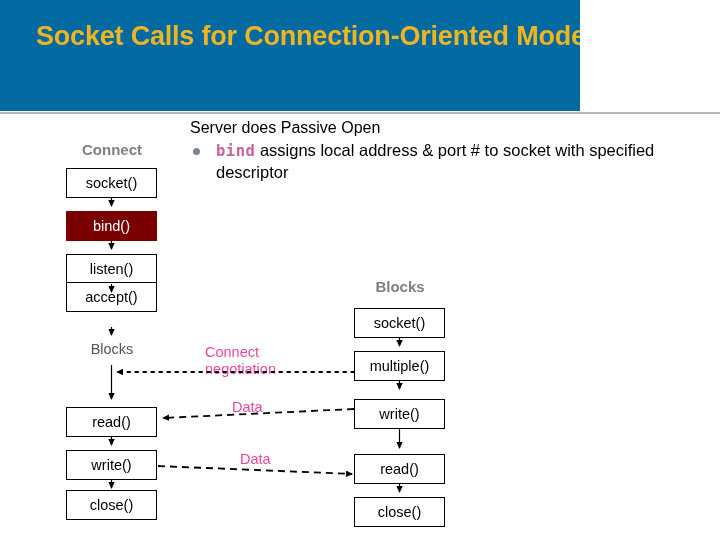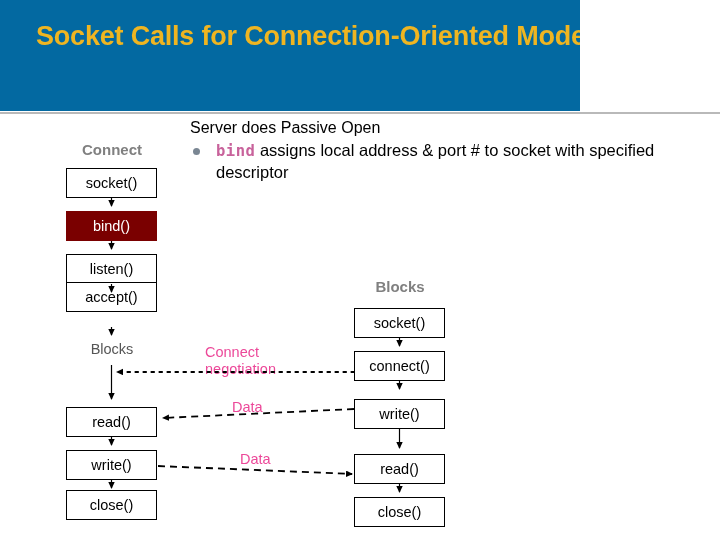--- a/index.html
+++ b/index.html
@@ -196,21 +196,21 @@
       <div class="fbox" style="left: 66px; top: 168px;">socket()</div>
       <div class="fbox hl" style="left: 66px; top: 211px; background: rgb(122, 0, 0); border-color: rgb(122, 0, 0);">bind()</div>
       <div class="fbox" style="left: 66px; top: 254px;">listen()</div>
       <div class="fbox" style="left: 66px; top: 282px;">accept()</div>
       <div class="fbox" style="left: 66px; top: 407px;">read()</div>
       <div class="fbox" style="left: 66px; top: 450px;">write()</div>
       <div class="fbox" style="left: 66px; top: 490px;">close()</div>
     </div>
   <div id="client-nodes">
       <div class="fbox" style="left: 354px; top: 308px;">socket()</div>
-      <div class="fbox" style="left: 354px; top: 351px;">connect()</div>
+      <div class="fbox" style="left: 354px; top: 351px;">multiple()</div>
       <div class="fbox" style="left: 354px; top: 399px;">write()</div>
       <div class="fbox" style="left: 354px; top: 454px;">read()</div>
       <div class="fbox" style="left: 354px; top: 497px;">close()</div>
     </div>
 
   <div class="flow-label" id="blocks-label" style="left:66px; top:341px;">Blocks</div>
 
   <div class="msg-label" style="left:205px; top:344px; width:110px;">Connect
 negotiation</div>
   <div class="msg-label" style="left:232px; top:399px; width:70px;">Data</div>

